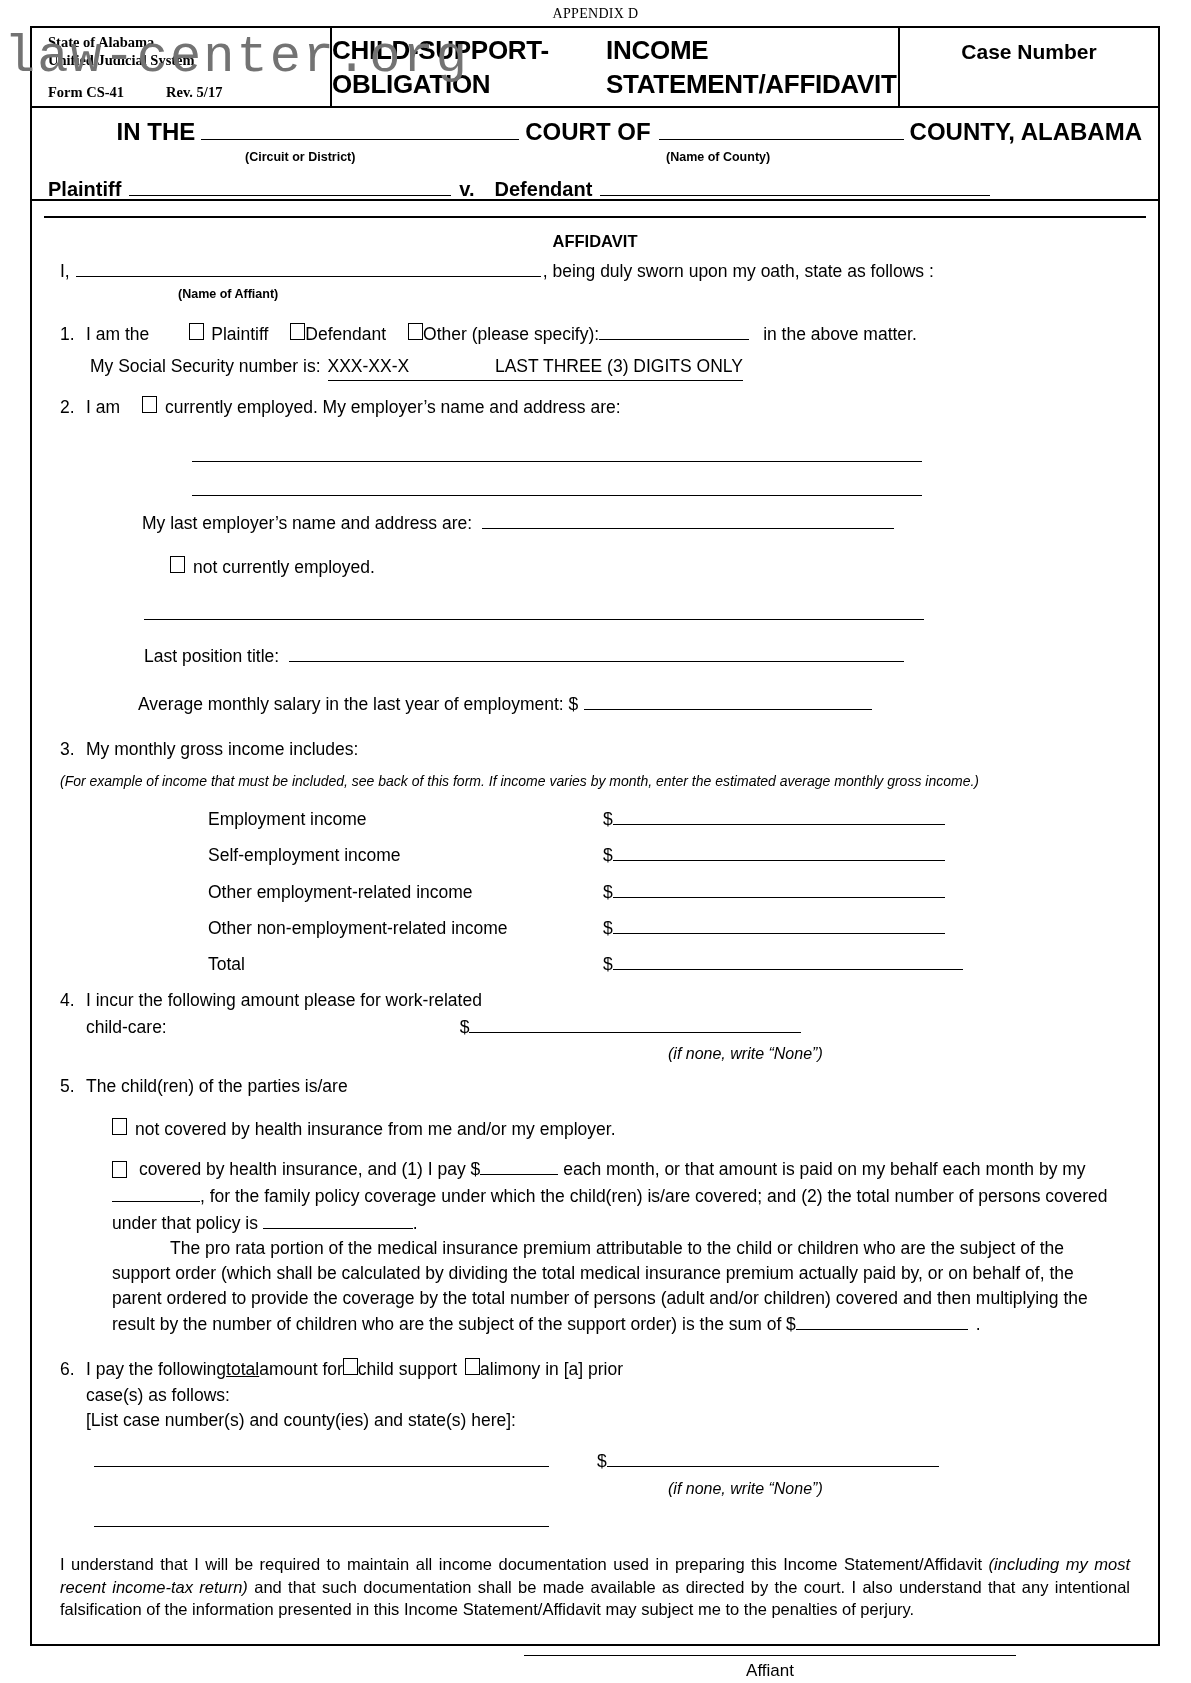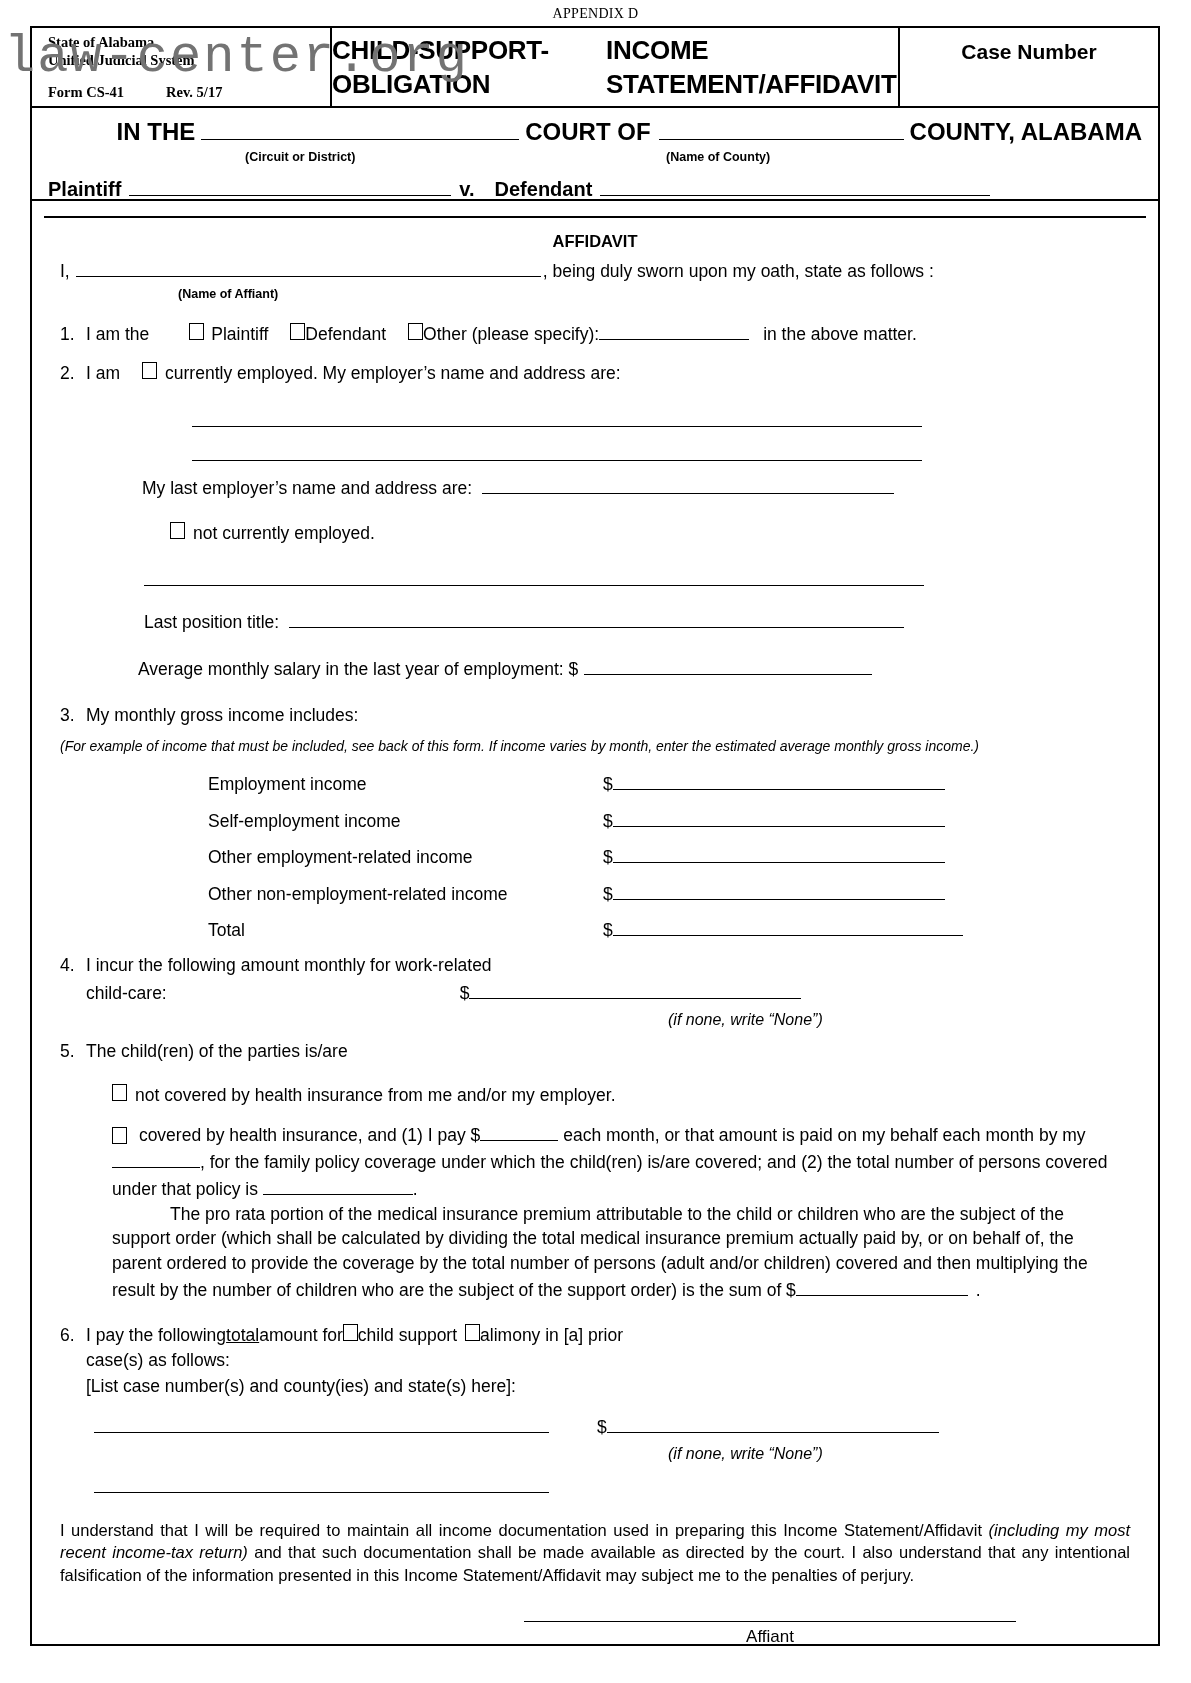--- a/index.html
+++ b/index.html
@@ -276,20 +276,29 @@
           <span style="margin-left:7px;">Plaintiff</span>
           <span style="width:22px;display:inline-block;"></span>
           <span class="cb"></span>
           <span>Defendant</span>
           <span style="width:22px;display:inline-block;"></span>
           <span class="cb"></span>
           <span>Other (please specify):</span>
           <span class="ul" style="width:150px;"></span>
           <span style="width:14px;display:inline-block;"></span>
           <span>in the above matter.</span>
+        </div>
+        <div class="line-row" style="margin-top:7px;margin-left:30px;">
+          <span>My Social Security number is:</span>
+          <span style="width:7px;display:inline-block;"></span>
+          <span style="border-bottom:1.6px solid #000;padding-bottom:1px;">
+            <span>XXX-XX-X</span>
+            <span style="display:inline-block;width:76px;"></span>
+            <span>LAST THREE (3) DIGITS ONLY</span>
+          </span>
         </div>
       </div>
 
       <div class="blk" style="margin-top:14px;">
         <div class="line-row">
           <span class="num">2.</span>
           <span>I am</span>
           <span style="width:22px;display:inline-block;"></span>
           <span class="cb"></span>
           <span style="margin-left:8px;">currently employed.  My employer’s name and address are:</span>
@@ -353,21 +362,21 @@
             <span class="income-label">Total</span>
             <span>$</span>
             <span class="dollar-line" style="width:350px;"></span>
           </div>
         </div>
       </div>
 
       <div class="blk" style="margin-top:10px;position:relative;">
         <div class="line-row">
           <span class="num">4.</span>
-          <span>I incur the following amount monthly for work-related</span>
+          <span>I incur the following amount please for work-related</span>
         </div>
         <div class="line-row" style="margin-left:26px;">
           <span>child-care:</span>
           <span style="display:inline-block;width:293px;"></span>
           <span>$</span>
           <span class="dollar-line" style="width:332px;"></span>
         </div>
         <div class="small-note" style="margin-left:608px;margin-top:2px;">(if none, write “None”)</div>
       </div>
 

